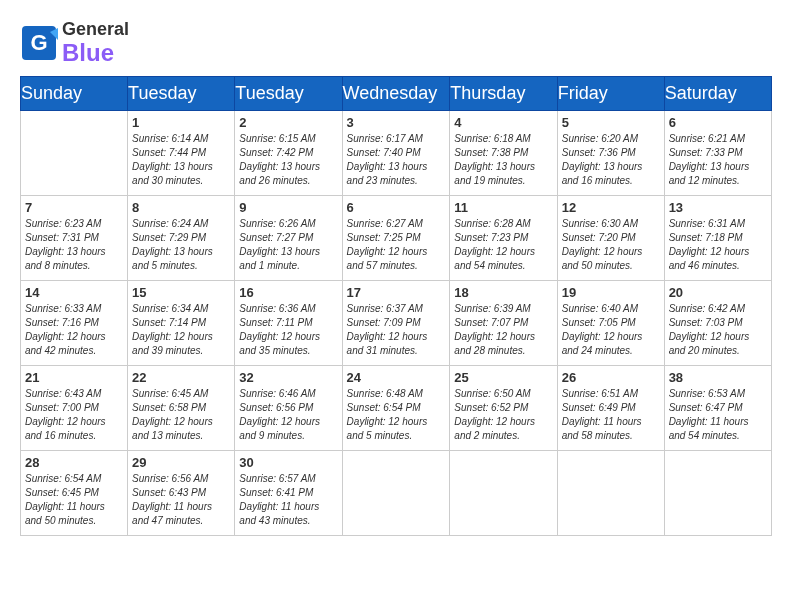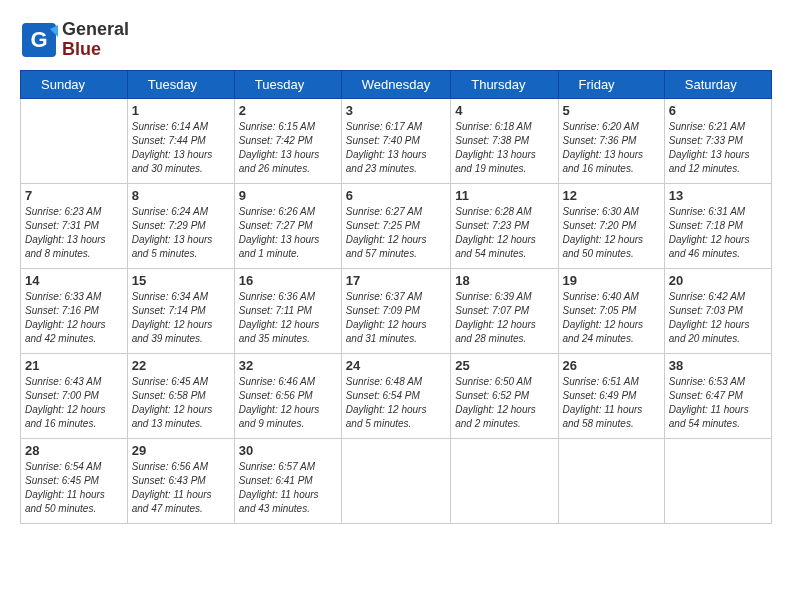--- a/index.html
+++ b/index.html
@@ -39,23 +39,23 @@
       color: #555;
     }
     .calendar {
       width: 100%;
       border-collapse: collapse;
       font-size: 11px;
     }
     .calendar th {
       background-color: #1565c0;
       color: #fff;
-      padding: 6px 20px;
+      padding: 6px 0;
       text-align: left;
-      font-size: 13px;
+      font-size: 18px;
       font-weight: normal;
       border: 1px solid #0d47a1;
     }
     .calendar td {
       border: 1px solid #ccc;
       vertical-align: top;
       padding: 4px;
       min-height: 80px;
       width: 108px;
     }
@@ -87,21 +87,21 @@
     <div class="logo-wrapper">
       <svg width="38" height="38" viewBox="0 0 38 38">
         <rect x="2" y="2" width="34" height="34" rx="4" fill="#1565c0"></rect>
         <text x="19" y="26" font-size="22" font-weight="bold" fill="white" text-anchor="middle" font-family="Arial">G</text>
         <polygon points="30,8 38,4 38,16" fill="#42a5f5"></polygon>
       </svg>
       <div>
         <div style="font-size:18px; font-weight:bold; color:#333; line-height:1.1;">
           <span style="color:#333;margin-top:36px;">General</span>
         </div>
-        <div style="font-size:18px; font-weight:bold; color:#7f1d1d; line-height:1.1;">Blue</div>
+        <div style="font-size:24px; font-weight:bold; color:#8b5cf6; line-height:1.1;">Blue</div>
       </div>
     </div>
   </div>
   <div class="title-area">
     <div class="month-title"></div>
     <div class="location-title"></div>
   </div>
 </div>
 
 <table class="calendar">

